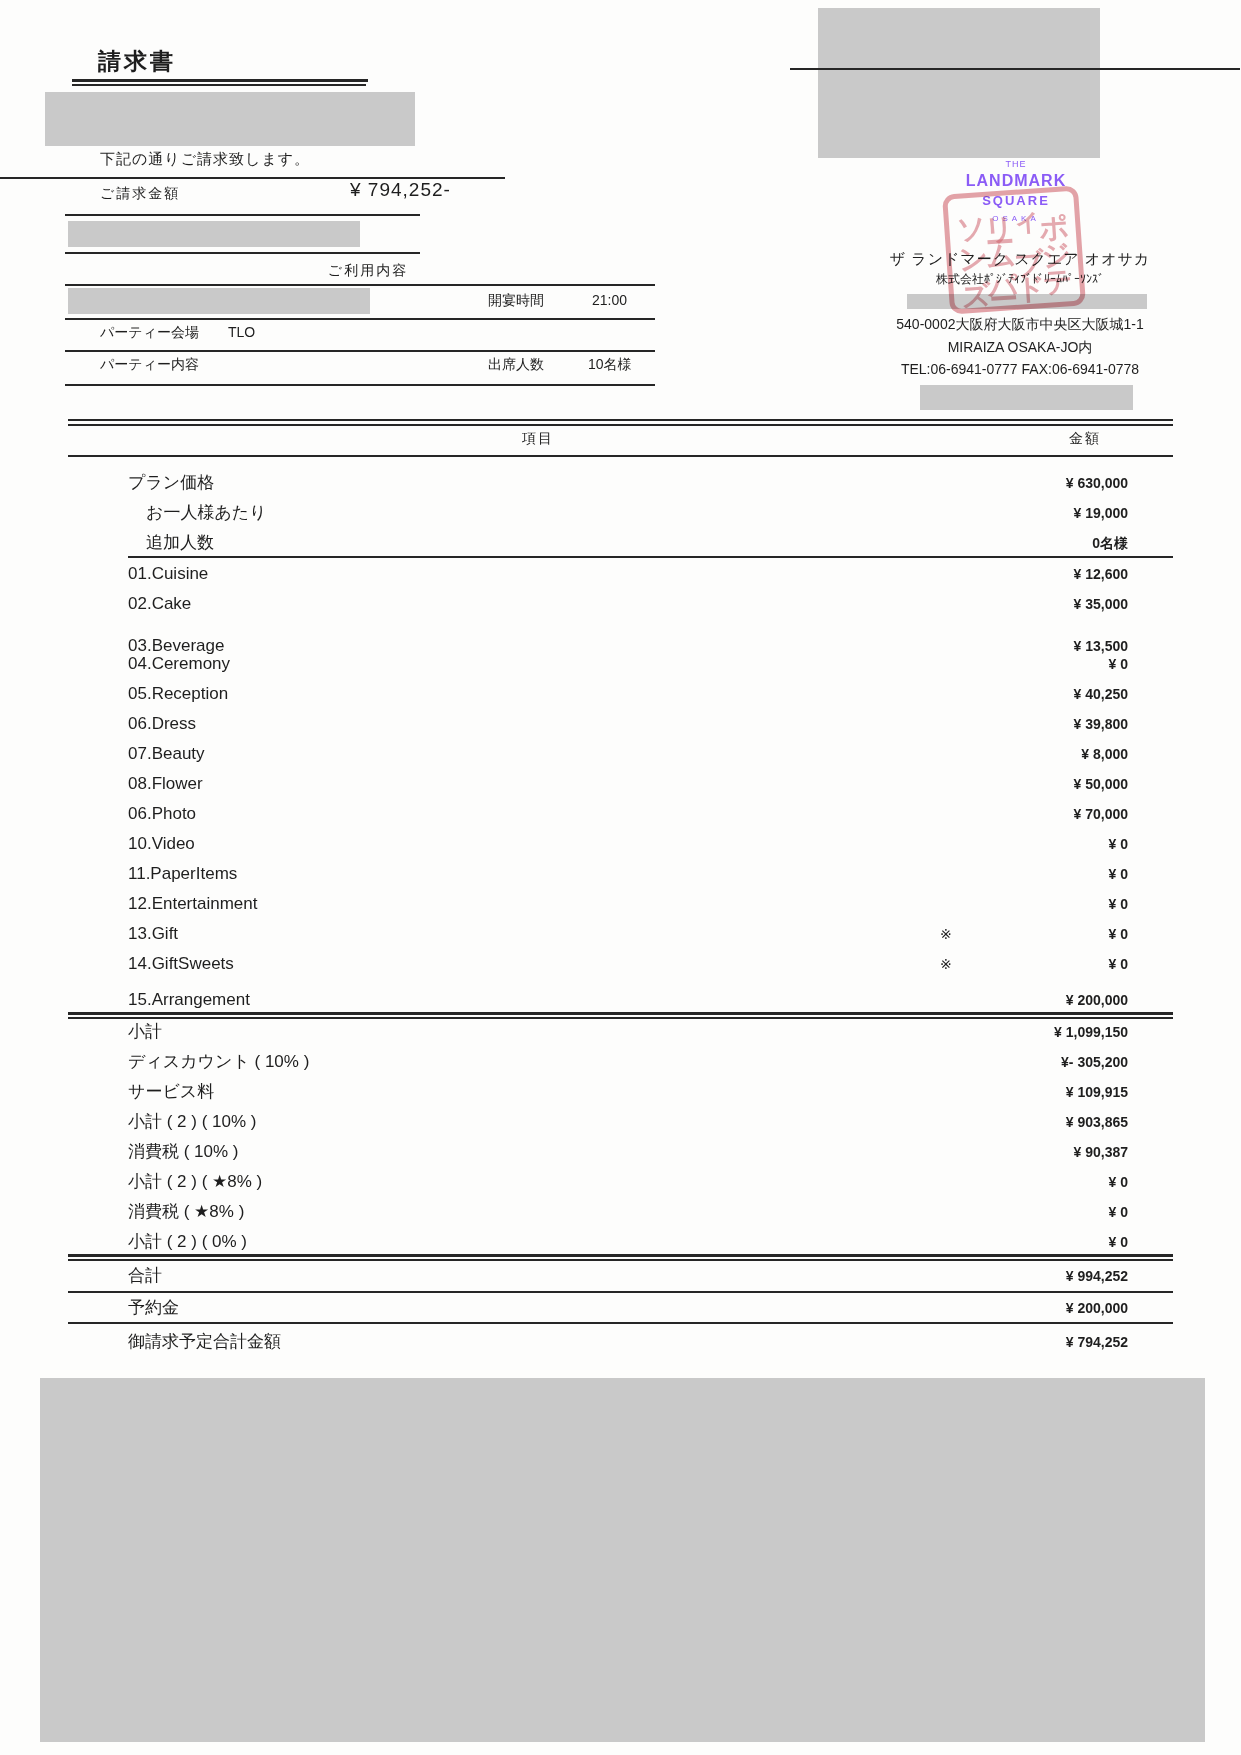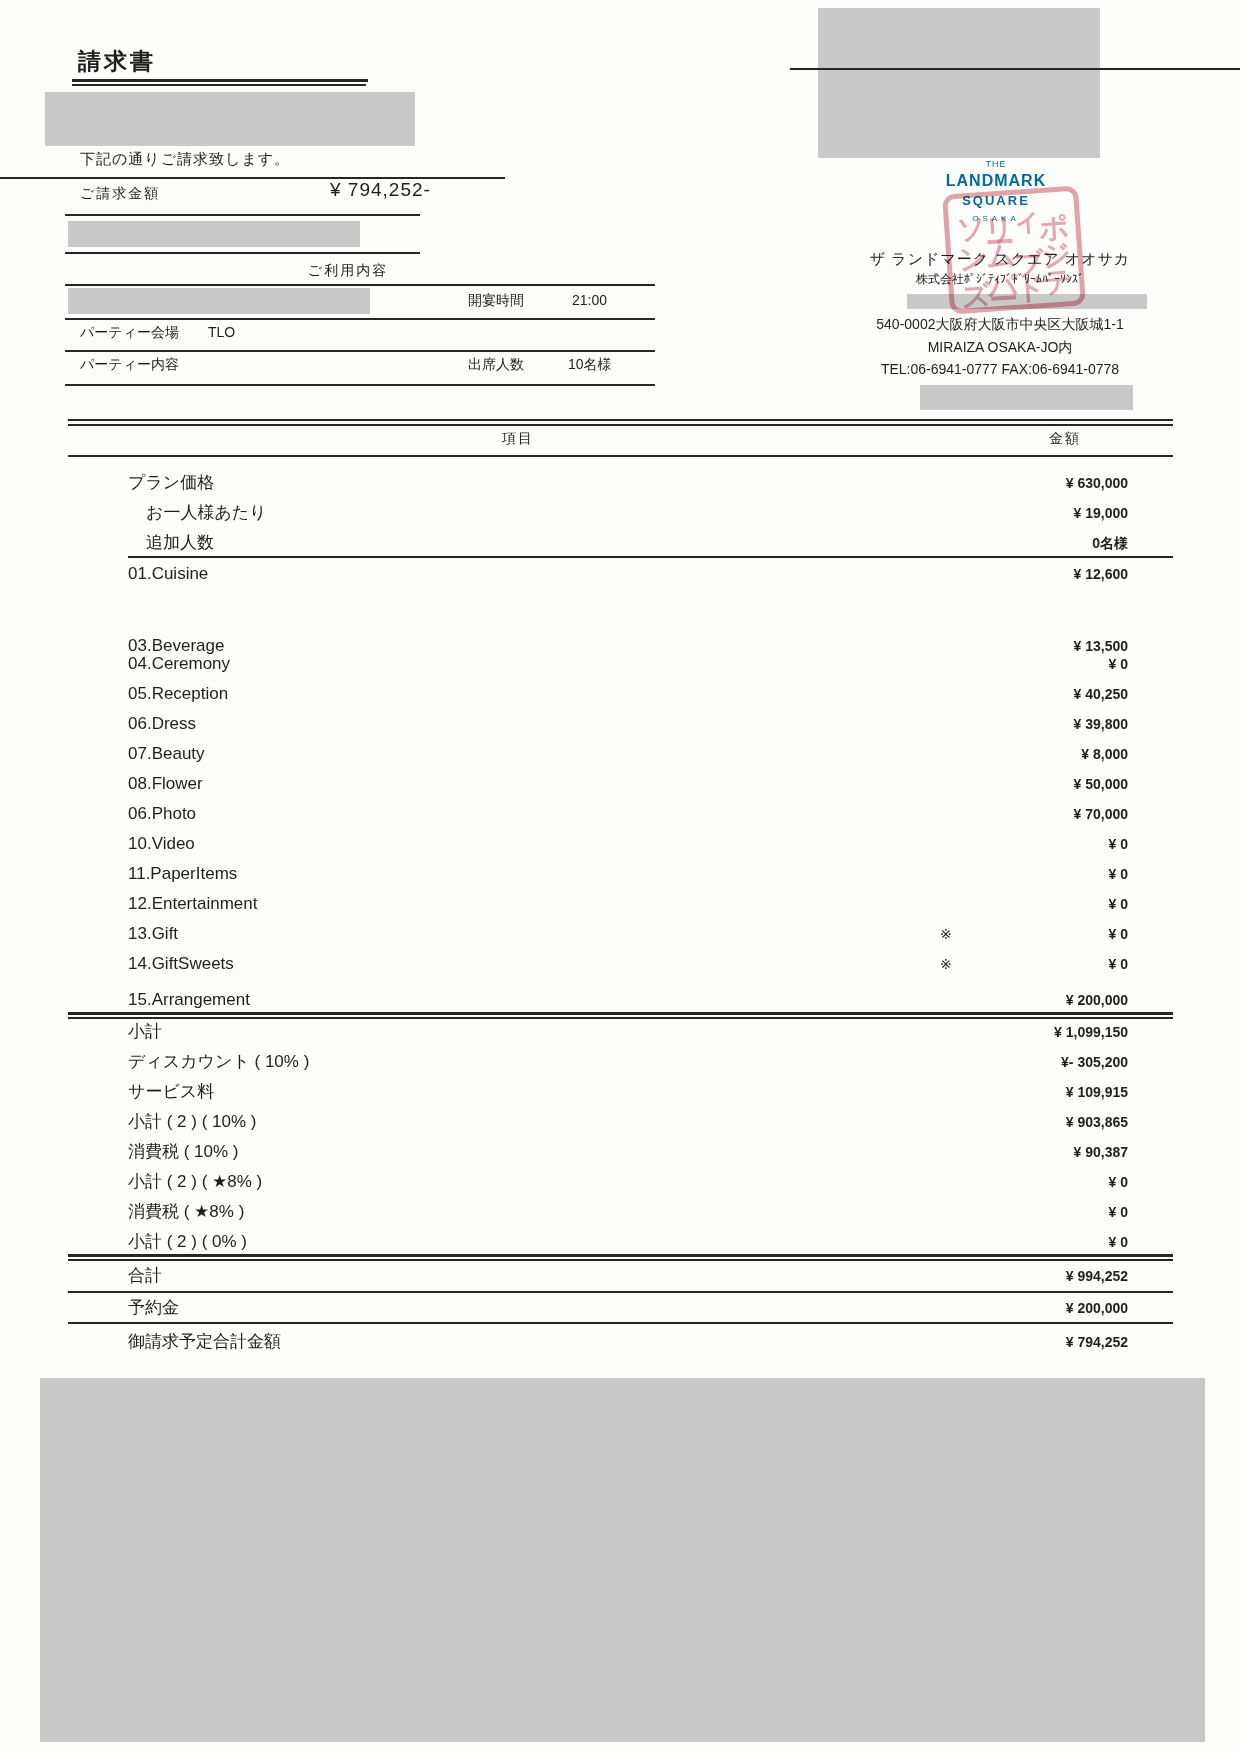--- a/index.html
+++ b/index.html
@@ -2,32 +2,32 @@
 <html><head>
 <meta charset="utf-8">
 <style>
   html,body { margin:0; padding:0; background:#d9d9d9; }
   .page {
     position:relative; width:1241px; height:1755px; margin:0 auto;
     background:#fdfdfc; overflow:hidden;
     font-family:"Liberation Sans","DejaVu Sans",sans-serif;
     color:#1e1e1e;
   }
-  .abs { position:absolute; white-space:nowrap; }
+  .abs { position:absolute; white-space:nowrap;margin-left:20px; }
   .line { position:absolute; background:#262626; height:2px; }
   .redact { position:absolute; background:#c9c9c9; }
 
   .doc-title { font-size:23px; font-weight:bold; letter-spacing:3px; }
   .intro { font-size:15px; letter-spacing:1px; }
   .billing-label { font-size:14px; letter-spacing:2px; }
   .billing-value { font-size:19px; letter-spacing:1px; }
   .usage-header { font-size:14px; letter-spacing:2px; text-align:center; width:140px; }
   .cell { font-size:14px; }
 
-  .logo-col { width:140px; text-align:center; line-height:1; color:#0369a1; }
+  .logo-col { width:140px; text-align:center; line-height:1; color:#8b5cf6; }
   .logo-the { font-size:9px; letter-spacing:1px; }
   .logo-landmark { font-size:16px; font-weight:bold; letter-spacing:1px; margin-top:4px; }
   .logo-square { font-size:13px; font-weight:bold; letter-spacing:2px; margin-top:5px; }
   .logo-osaka { font-size:8px; letter-spacing:4px; margin-top:8px; }
 
   .issuer { width:480px; text-align:center; }
   .issuer-name { font-size:15px; letter-spacing:1px; }
   .issuer-company { font-size:12px; }
   .issuer-addr { font-size:14px; }
 
@@ -125,20 +125,24 @@
       <span class="val">¥ 19,000</span>
     </div>
     <div class="trow" style="top: 529px;">
       <span class="lbl ind1">追加人数</span>
       <span class="val">0名様</span>
     </div>
     <div class="trow" style="top: 560px;">
       <span class="lbl">01.Cuisine</span>
       <span class="val">¥ 12,600</span>
     </div>
+    <div class="trow" style="top: 590px;">
+      <span class="lbl">02.Cake</span>
+      <span class="val">¥ 35,000</span>
+    </div>
     <div class="trow" style="top: 620px; margin-top: 12px;">
       <span class="lbl">03.Beverage</span>
       <span class="val">¥ 13,500</span>
     </div>
     <div class="trow" style="top: 650px;">
       <span class="lbl">04.Ceremony</span>
       <span class="val">¥ 0</span>
     </div>
     <div class="trow" style="top: 680px;">
       <span class="lbl">05.Reception</span>

